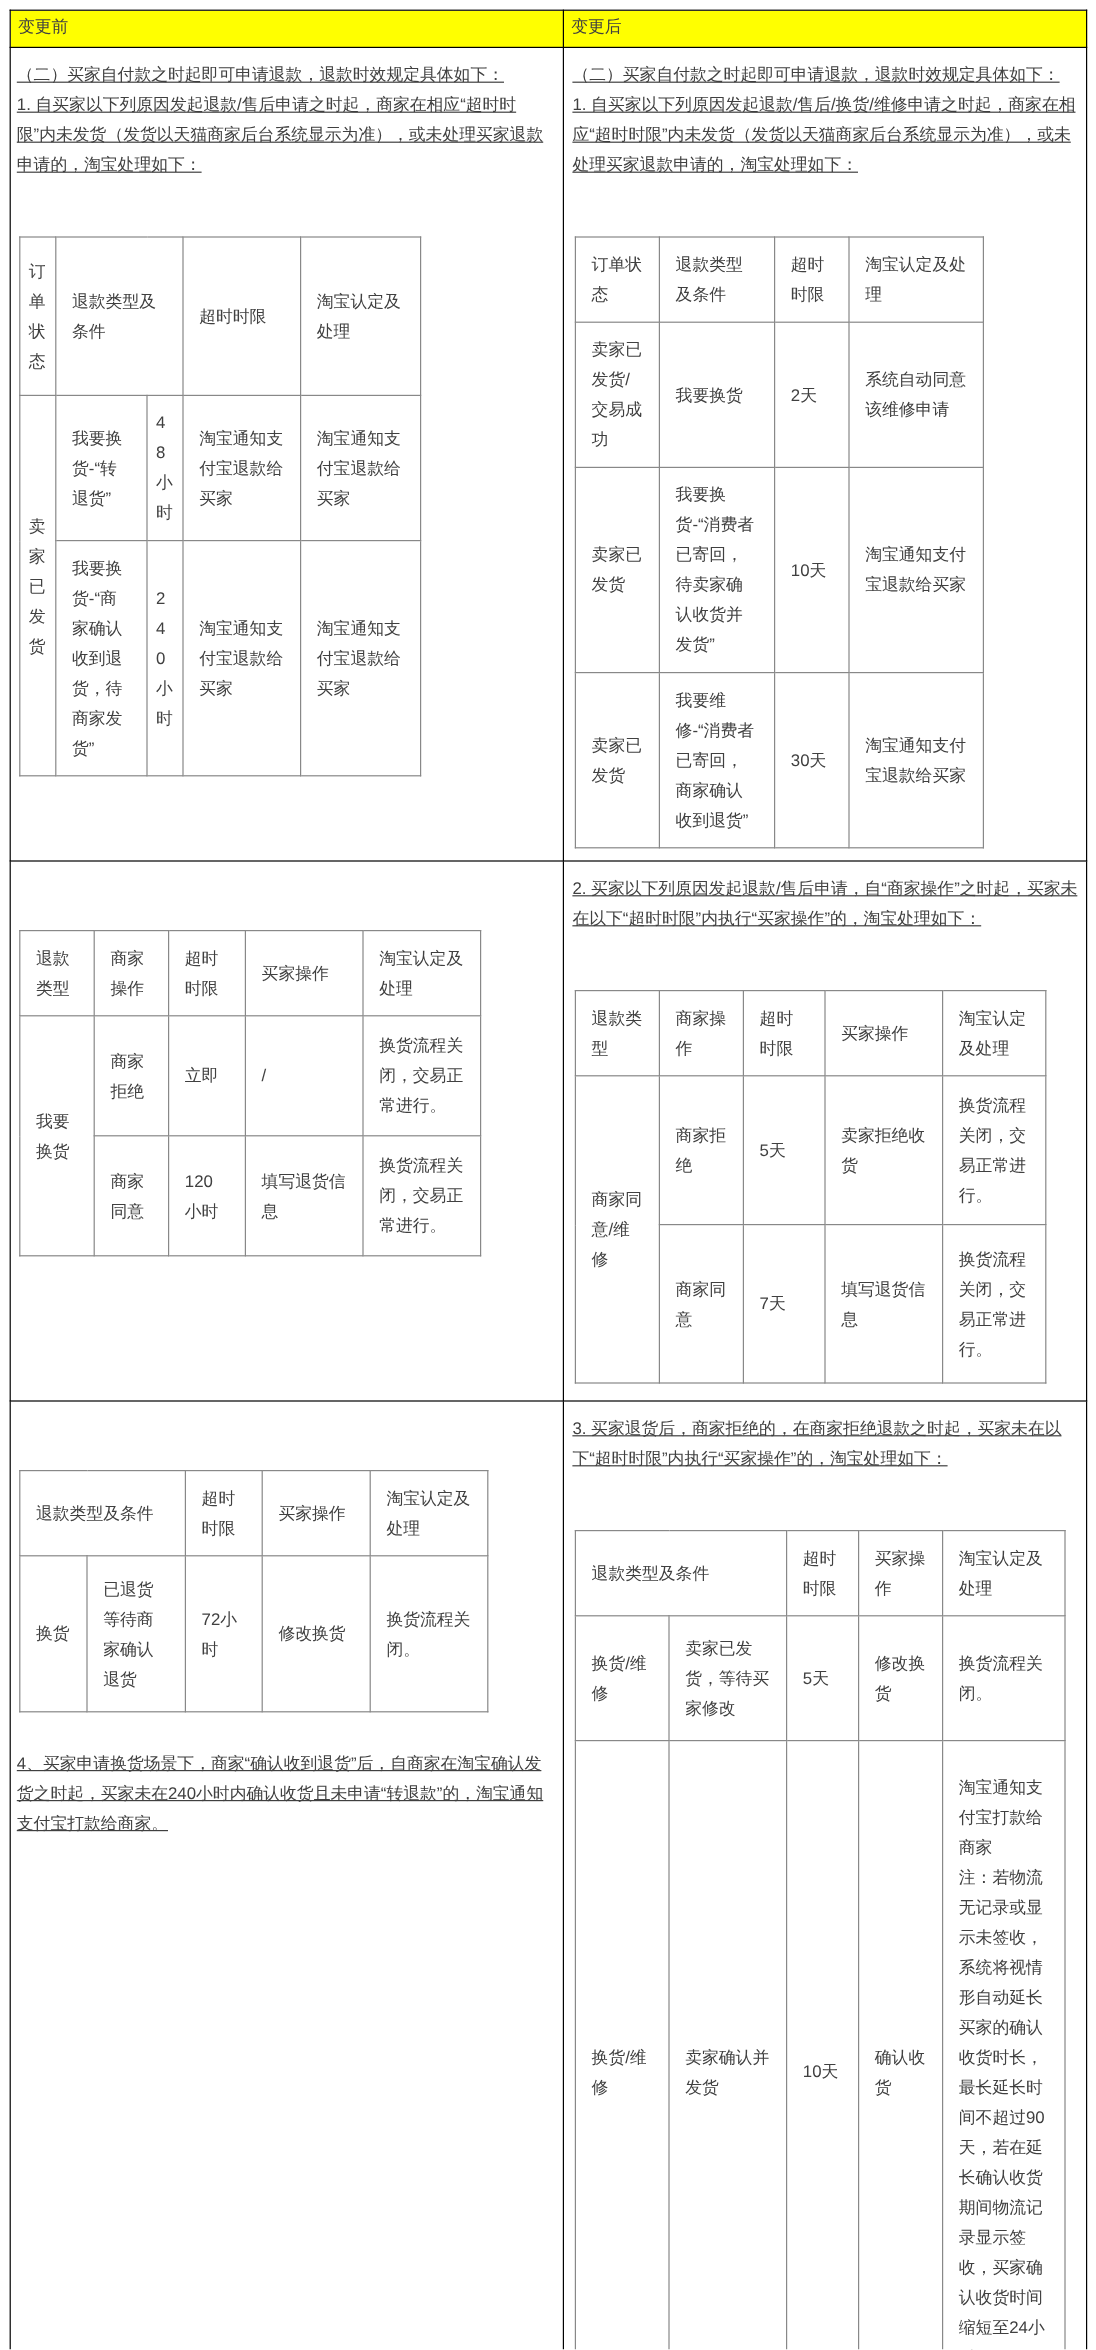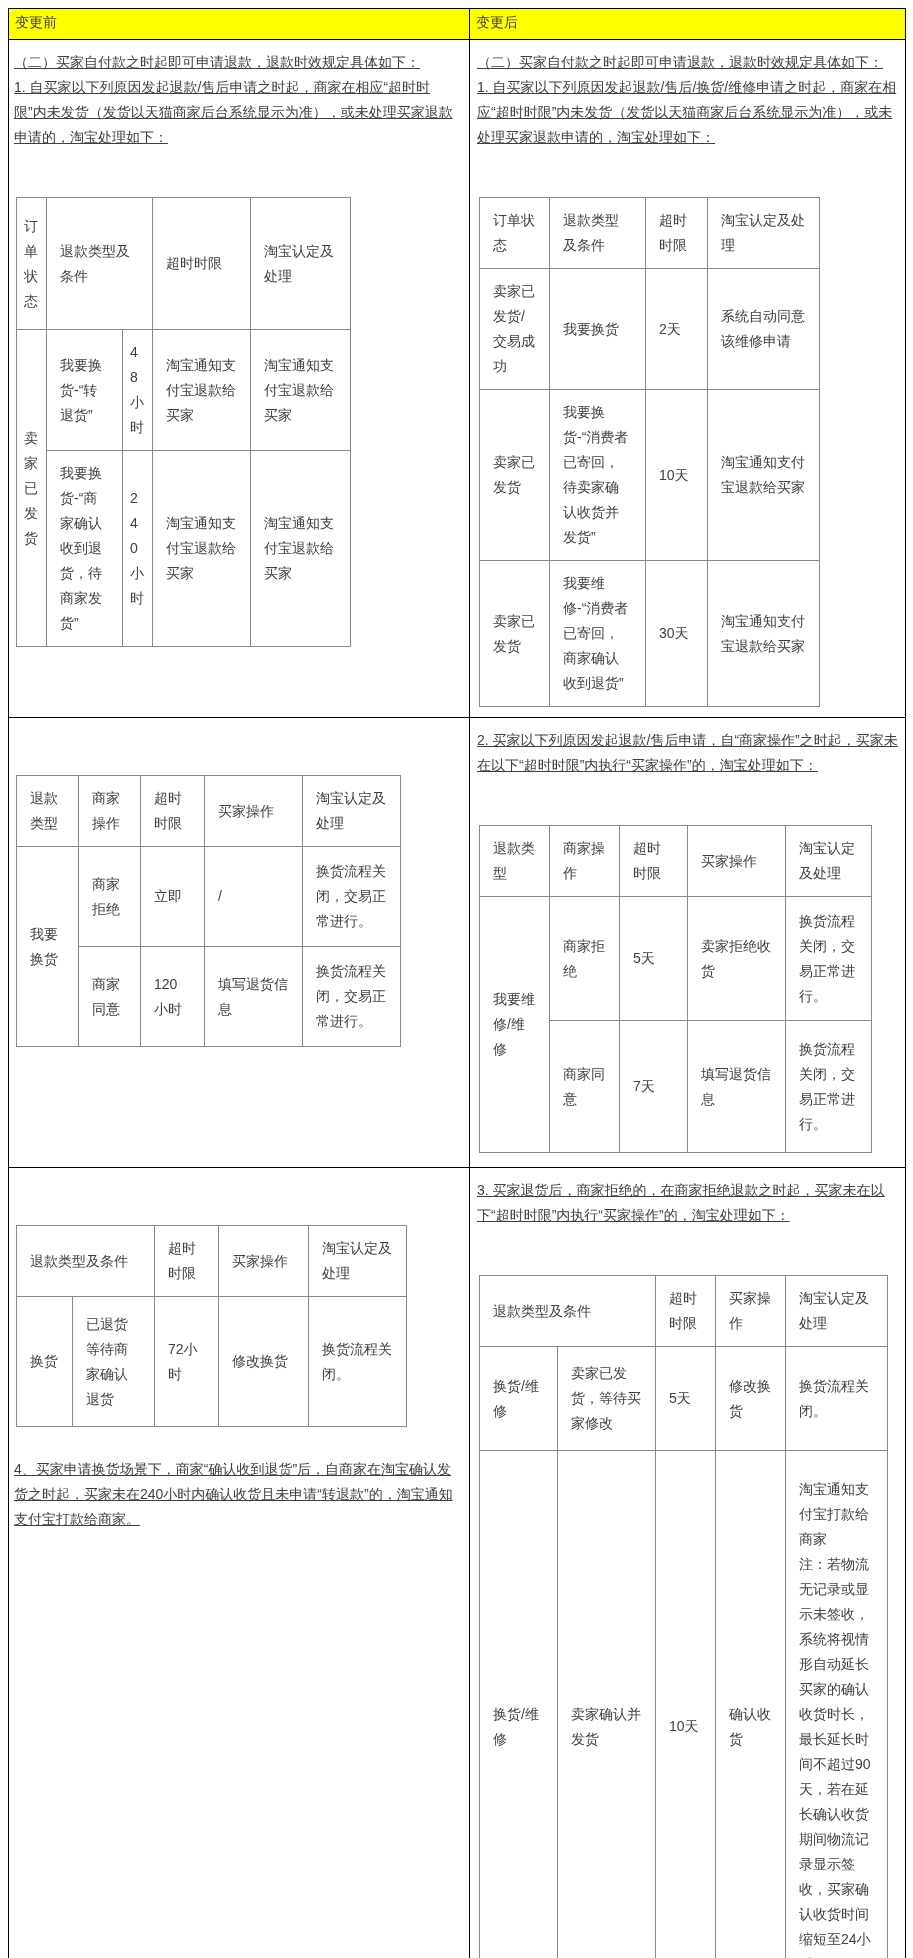--- a/index.html
+++ b/index.html
@@ -152,21 +152,21 @@
               </colgroup>
         <tbody>
         <tr style="height:66px">
           <td>退款类型</td>
           <td>商家操作</td>
           <td>超时时限</td>
           <td>买家操作</td>
           <td>淘宝认定及处理</td>
         </tr>
         <tr style="height:124px">
-          <td rowspan="2">我要维修/维修</td>
+          <td rowspan="2">商家同意/维修</td>
           <td>商家拒绝</td>
           <td>5天</td>
           <td>卖家拒绝收货</td>
           <td>换货流程关闭，交易正常进行。</td>
         </tr>
         <tr style="height:132px">
           <td>商家同意</td>
           <td>7天</td>
           <td>填写退货信息</td>
           <td>换货流程关闭，交易正常进行。</td>

